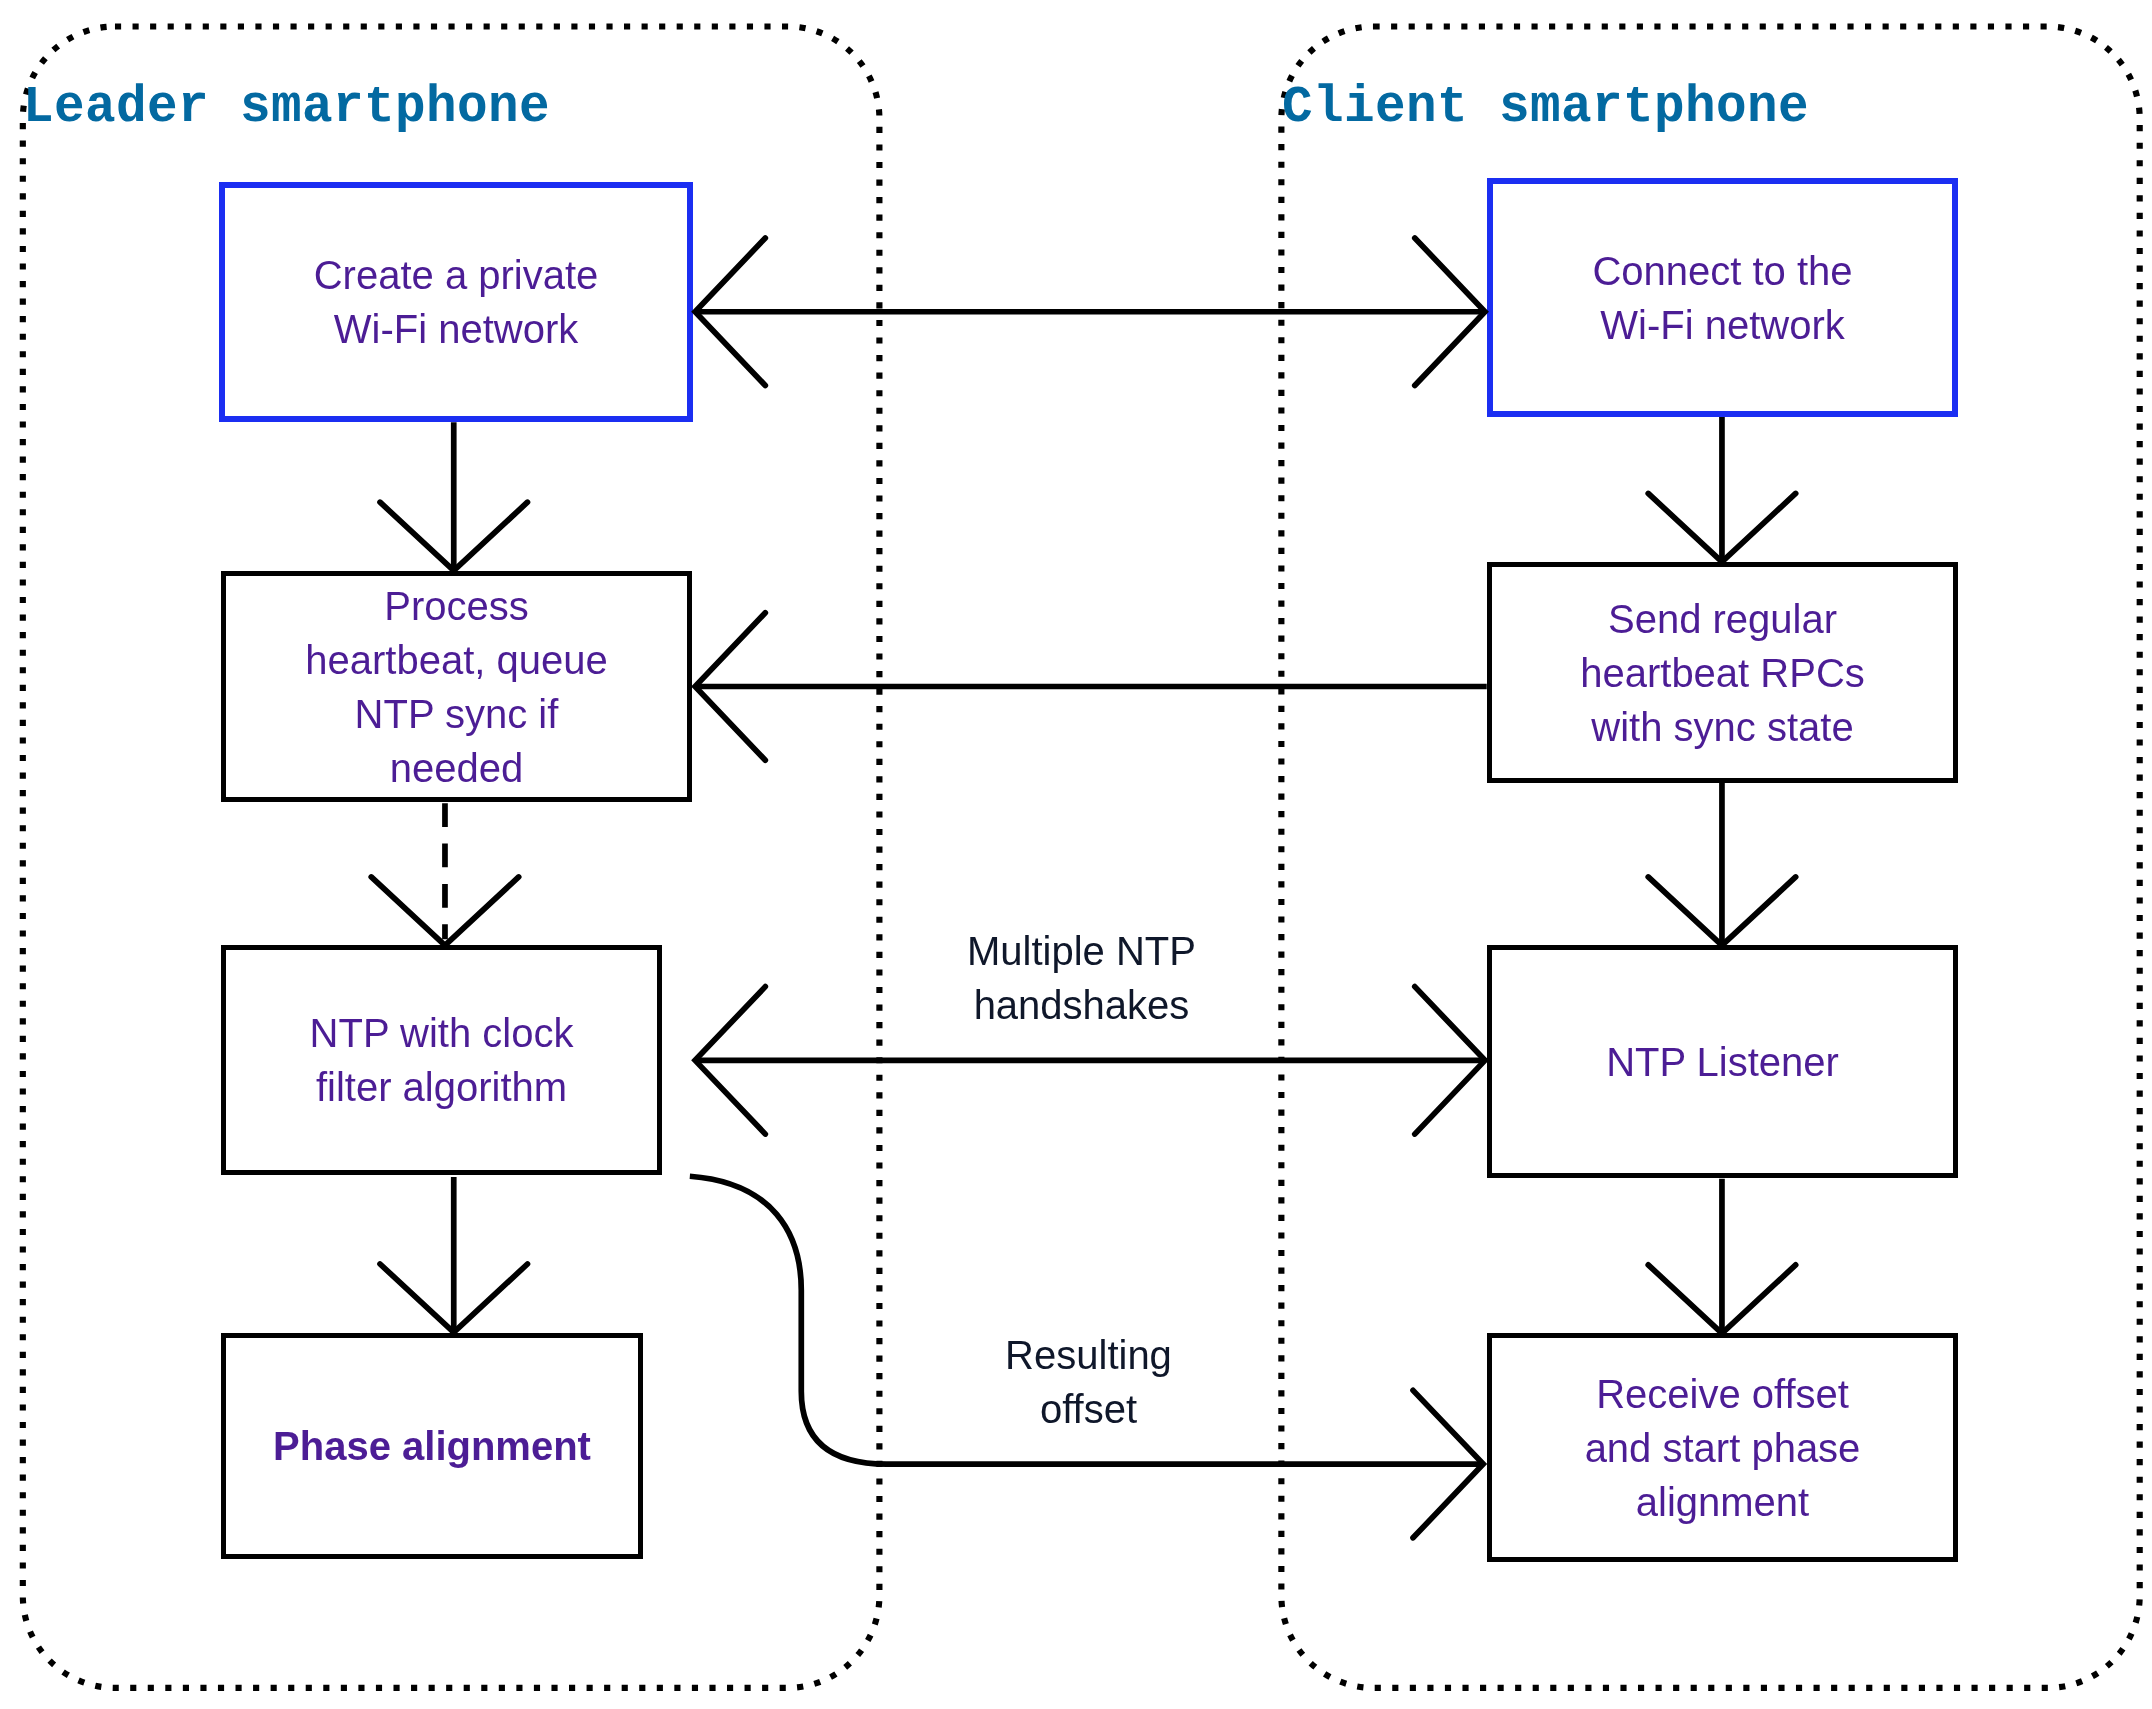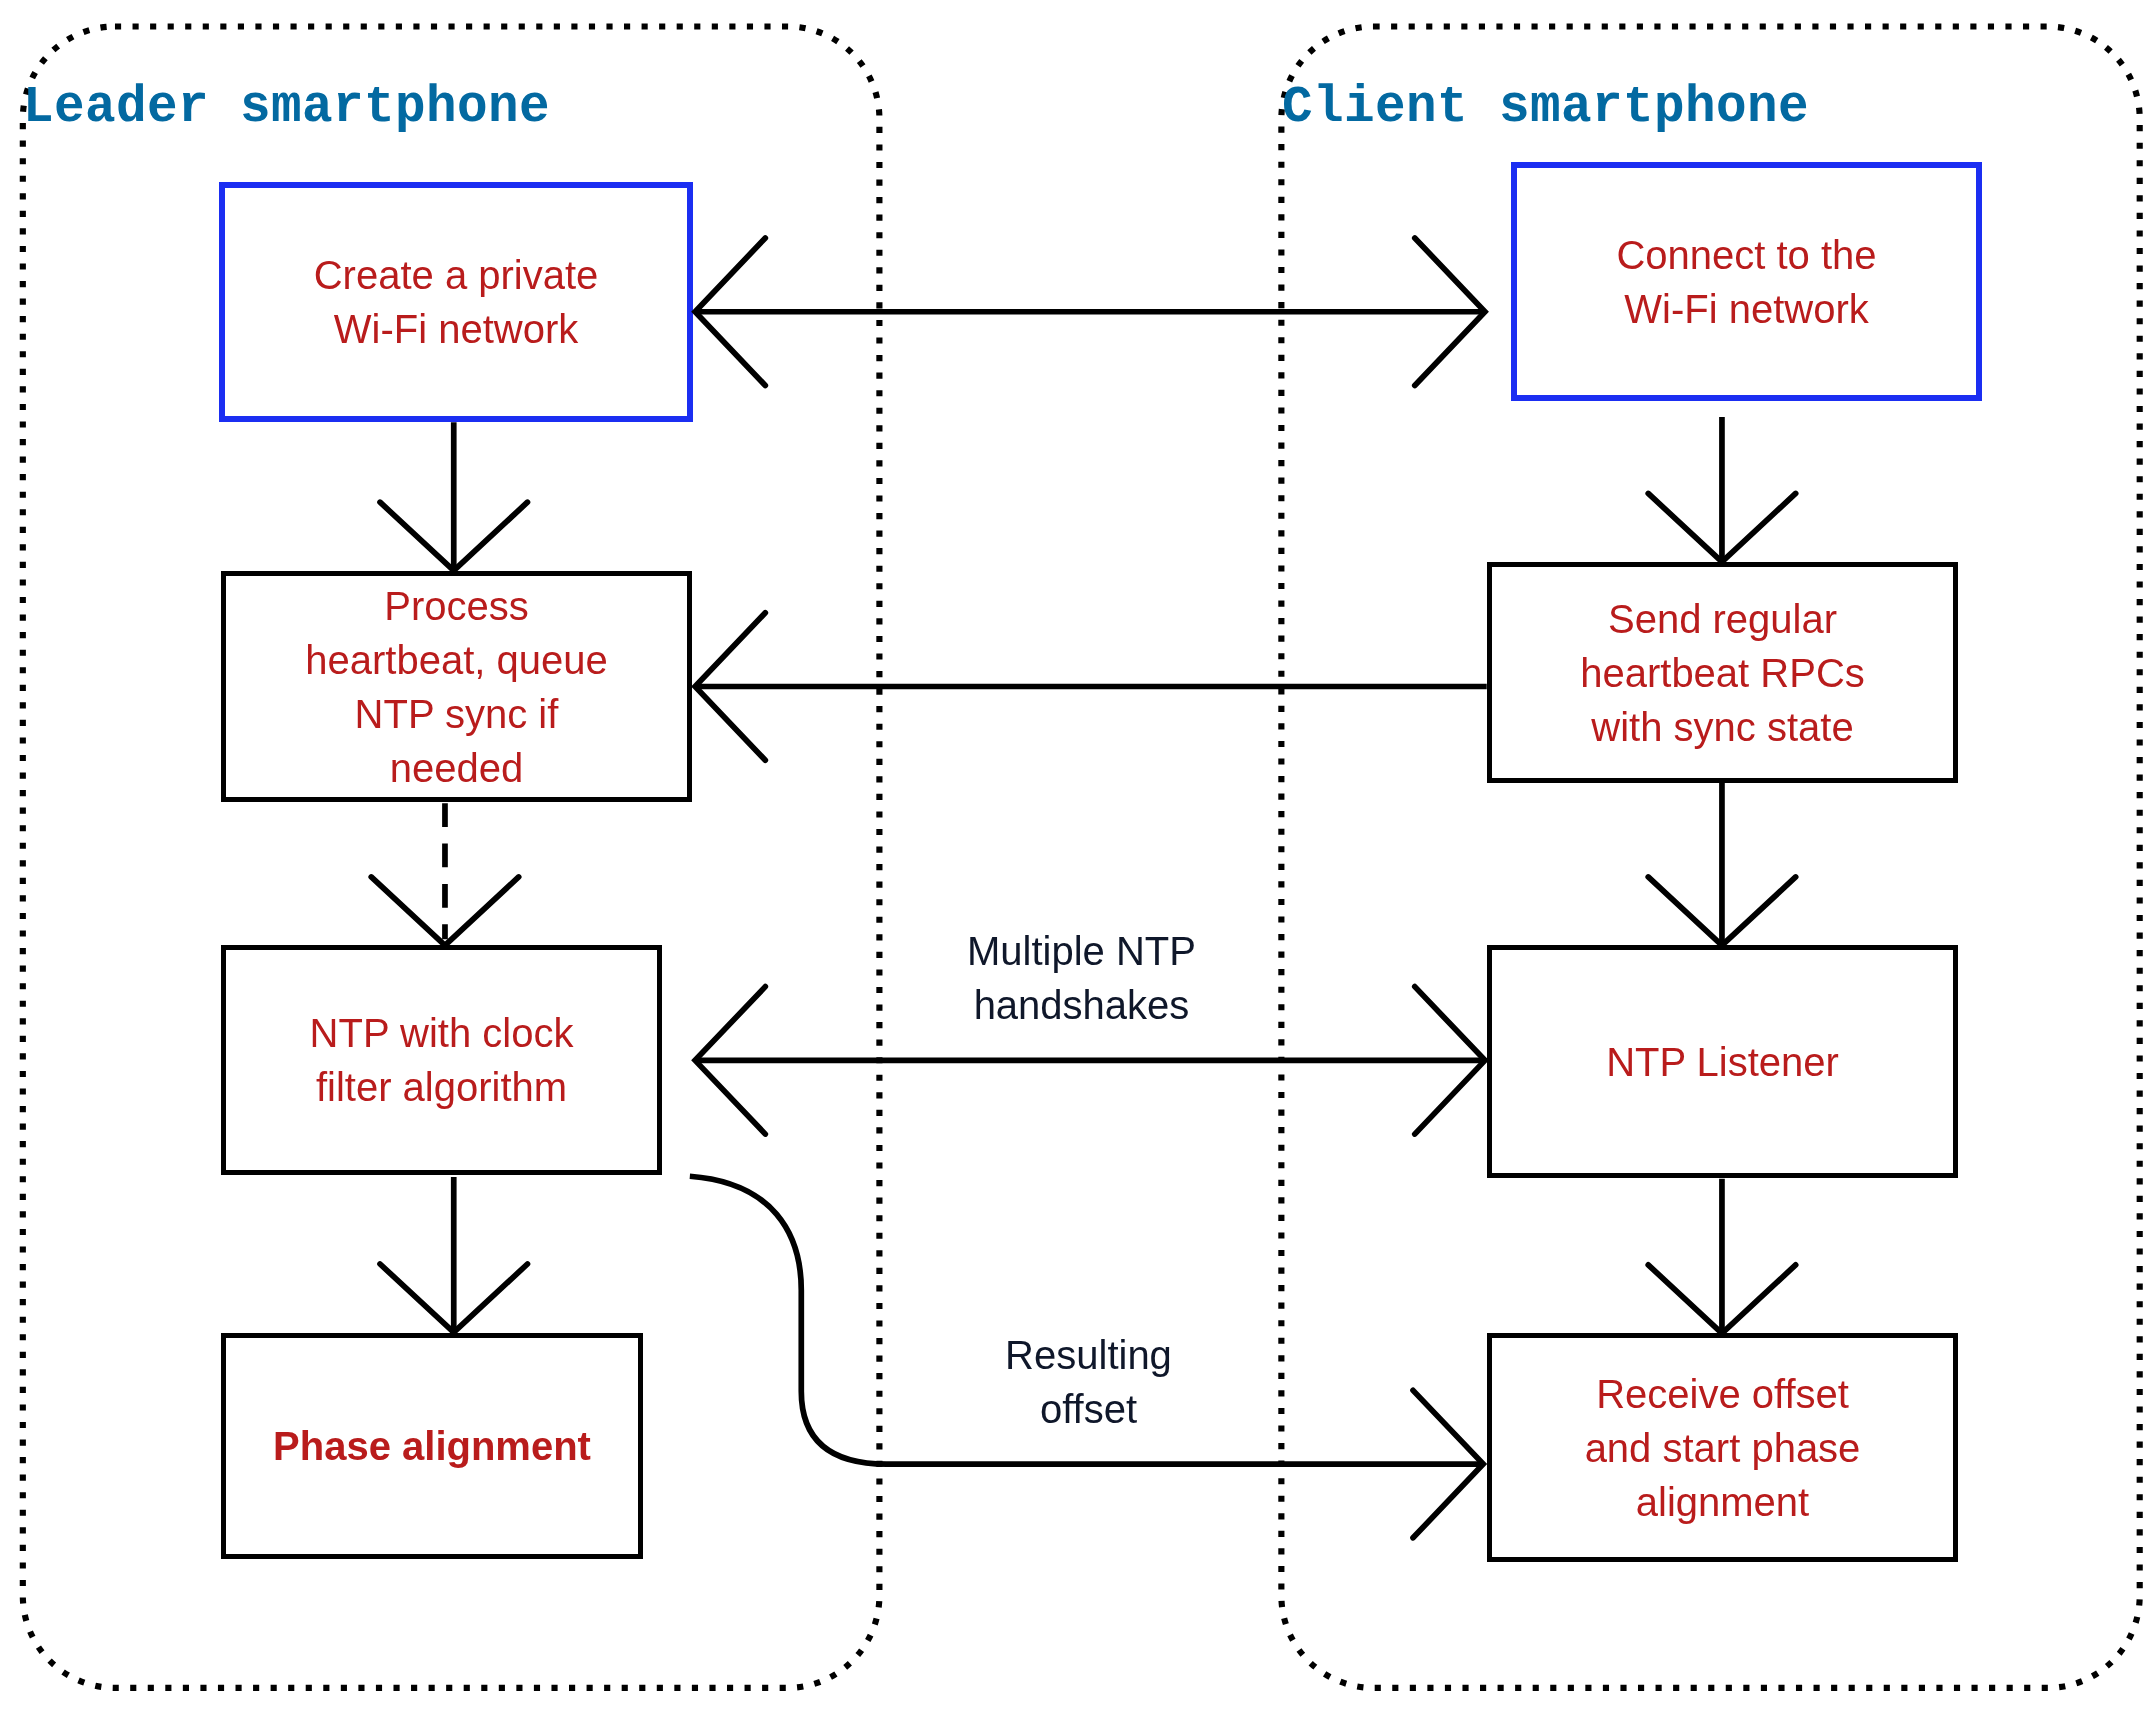--- a/index.html
+++ b/index.html
@@ -9,29 +9,29 @@
   }
   .lane-title{
     position:absolute;top:79px;text-align:left;
     font-size:51px;font-weight:700;color:#0369a1;letter-spacing:0.4px;font-family:Liberation Mono, monospace;
   }
   .lane-title.leader{left:23px;width:857px;}
   .lane-title.client{left:1282px;width:858px;}
   .node{
     position:absolute;display:flex;align-items:center;justify-content:center;
     text-align:center;white-space:pre-line;
-    font-size:40px;line-height:54px;color:#b91c1c;
+    font-size:40px;line-height:54px;color:#4c1d95;
     background:#ffffff;border:5.3px solid #000000;box-sizing:border-box;
   }
   .node.highlight{border-width:6.1px;}
   .pos-l1{left:219px;top:182px;width:474px;height:240px;}
   .pos-l2{left:221px;top:571px;width:471px;height:231px;}
   .pos-l3{left:221px;top:945px;width:441px;height:230px;}
   .pos-l4{left:221px;top:1333px;width:422px;height:226px;font-weight:bold;}
-  .pos-c1{left:1487px;top:162px;width:471px;height:239px;margin-left:24px;}
+  .pos-c1{left:1487px;top:178px;width:471px;height:239px;}
   .pos-c2{left:1487px;top:562px;width:471px;height:221px;}
   .pos-c3{left:1487px;top:945px;width:471px;height:233px;}
   .pos-c4{left:1487px;top:1333px;width:471px;height:229px;}
   .edge-label{
     position:absolute;text-align:center;white-space:pre-line;
     font-size:40px;line-height:54px;color:#0f172a;
   }
   .edge-label.handshakes{left:884px;top:924px;width:395px;}
   .edge-label.offset{left:891px;top:1328px;width:395px;}
   svg.overlay{position:absolute;left:0;top:0;pointer-events:none;}

